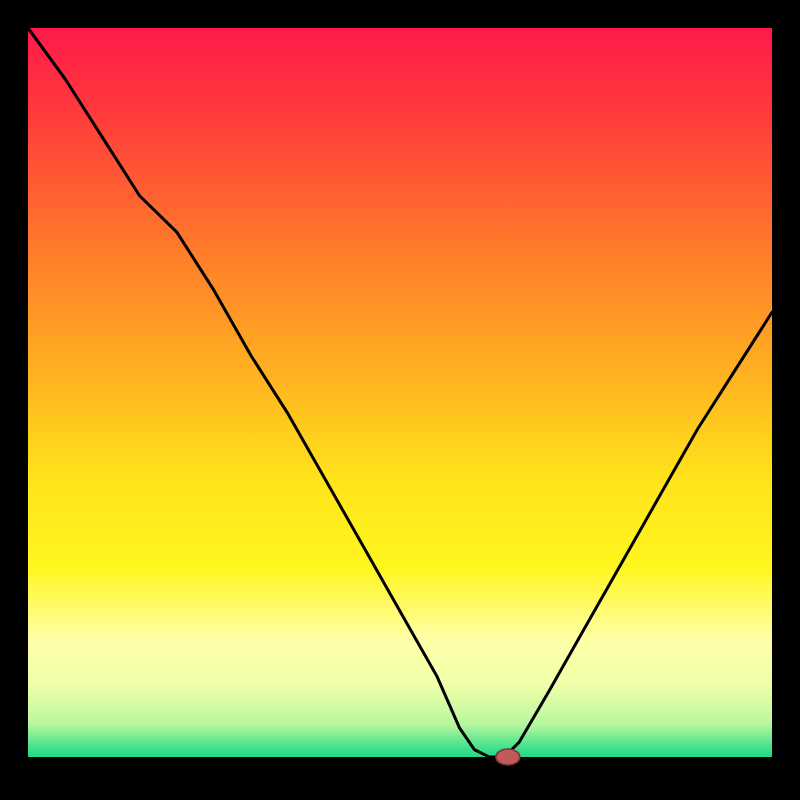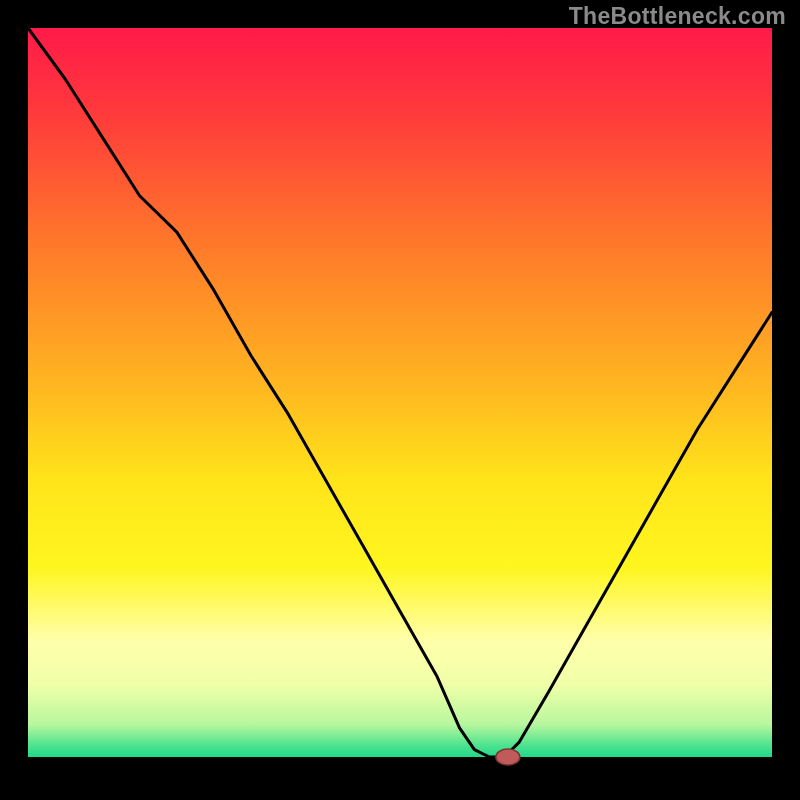--- a/index.html
+++ b/index.html
@@ -30,21 +30,20 @@
     position: absolute;
     top: 0;
     left: 0;
     z-index: 10;
   }
 </style>
 </head>
 <body>
 
 <div class="frame">
-  <div class="watermark">TheBottleneck.com</div>
   <svg id="chart-svg" width="800" height="800" viewBox="0 0 800 800">
     <defs>
       <linearGradient id="bgGrad" x1="0" y1="0" x2="0" y2="1">
           <stop offset="0%" stop-color="#ff1a49"></stop>
           <stop offset="12%" stop-color="#ff3b3b"></stop>
           <stop offset="30%" stop-color="#ff7a2a"></stop>
           <stop offset="48%" stop-color="#ffb321"></stop>
           <stop offset="62%" stop-color="#ffe41a"></stop>
           <stop offset="74%" stop-color="#fff61f"></stop>
           <stop offset="84%" stop-color="#ffffaa"></stop>

